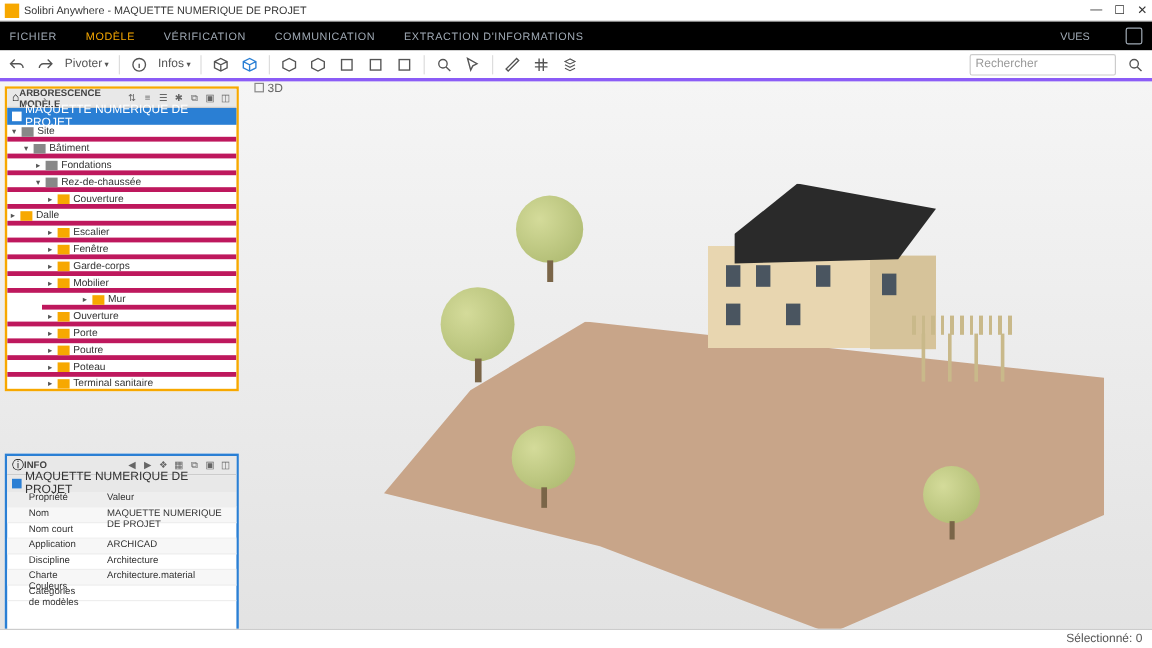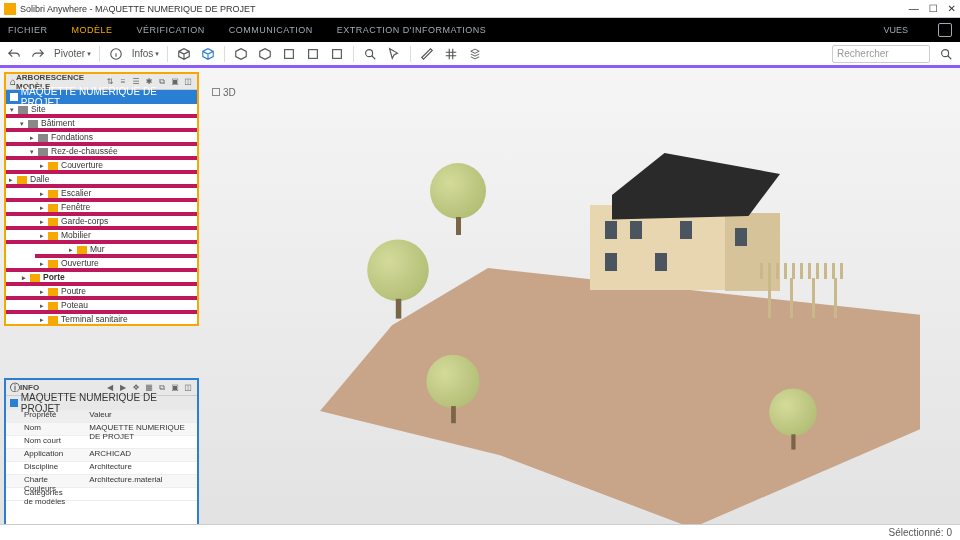--- a/index.html
+++ b/index.html
@@ -14,23 +14,23 @@
 .menubar .spacer{flex:1;}
 .menubar .vues{font-size:9px;color:#a0aab5;margin-right:6px;}
 .menubar .fullscreen{width:14px;height:14px;border:1px solid #a0aab5;border-radius:2px;}
 .toolbar{height:26px;background:#fff;border-bottom:3px solid #8b5cf6;display:flex;align-items:center;padding:0 6px;gap:8px;}
 .tool-ico{width:16px;height:16px;display:flex;align-items:center;justify-content:center;color:#555;cursor:pointer;}
 .tool-ico svg{width:14px;height:14px;stroke:#555;fill:none;stroke-width:1.3;}
 .tool-sep{width:1px;height:16px;background:#ddd;}
 .tool-drop{display:flex;align-items:center;gap:2px;font-size:9px;color:#555;cursor:pointer;}
 .tool-drop .chev{font-size:7px;}
 .toolbar .spacer{flex:1;}
-.searchbox{width:98px;height:18px;border:1px solid #ccc;border-radius:2px;padding:0 4px;font-size:9px;color:#999;display:flex;align-items:center;margin-left:17px;}
+.searchbox{width:122px;height:18px;border:1px solid #ccc;border-radius:2px;padding:0 4px;font-size:9px;color:#999;display:flex;align-items:center;margin-left:17px;}
 .main{position:relative;height:472px;background:linear-gradient(#f5f5f5,#e2e2e2);}
-.viewport-label{position:absolute;top:19px;left:212px;font-size:9px;color:#666;}
+.viewport-label{position:absolute;top:1px;left:212px;font-size:9px;color:#666;}
 .viewport-label .cube{display:inline-block;width:8px;height:8px;border:1px solid #888;margin-right:3px;}
 .scene{position:absolute;left:200px;top:0;right:0;bottom:0;overflow:hidden;}
 .ground{position:absolute;left:120px;top:200px;width:600px;height:260px;background:#c8a589;clip-path:polygon(28% 0%, 100% 18%, 100% 62%, 62% 100%, 30% 72%, 0% 55%, 12% 22%);}
 .house{position:absolute;left:370px;top:85px;width:210px;height:150px;}
 .house .wall{position:absolute;left:20px;top:52px;width:140px;height:85px;background:#e8d6b0;}
 .house .wall2{position:absolute;left:155px;top:60px;width:55px;height:78px;background:#d6c39a;}
 .house .roof{position:absolute;left:0;top:0;width:210px;height:70px;background:#2a2a2a;clip-path:polygon(20% 60%, 45% 0%, 100% 30%, 85% 90%, 20% 95%);}
 .house .win{position:absolute;width:12px;height:18px;background:#4a5560;}
 .house .w1{left:35px;top:68px;} .house .w2{left:60px;top:68px;} .house .w3{left:110px;top:68px;}
 .house .w4{left:35px;top:100px;} .house .w5{left:85px;top:100px;} .house .w6{left:165px;top:75px;}
@@ -308,21 +308,21 @@
         <div class="tree-row" style="padding-left: 34px; margin-left: 29px;">
           <span class="arrow">▸</span>
           <span class="ico folder"></span>
           <span class="label">Mur</span>
         </div>
         <div class="tree-row" style="padding-left: 34px;">
           <span class="arrow">▸</span>
           <span class="ico folder"></span>
           <span class="label">Ouverture</span>
         </div>
-        <div class="tree-row" style="padding-left: 16px; font-weight: bold;">
+        <div class="tree-row" style="padding-left: 34px;">
           <span class="arrow">▸</span>
           <span class="ico folder"></span>
           <span class="label">Porte</span>
         </div>
         <div class="tree-row" style="padding-left: 34px;">
           <span class="arrow">▸</span>
           <span class="ico folder"></span>
           <span class="label">Poutre</span>
         </div>
         <div class="tree-row" style="padding-left: 34px;">

